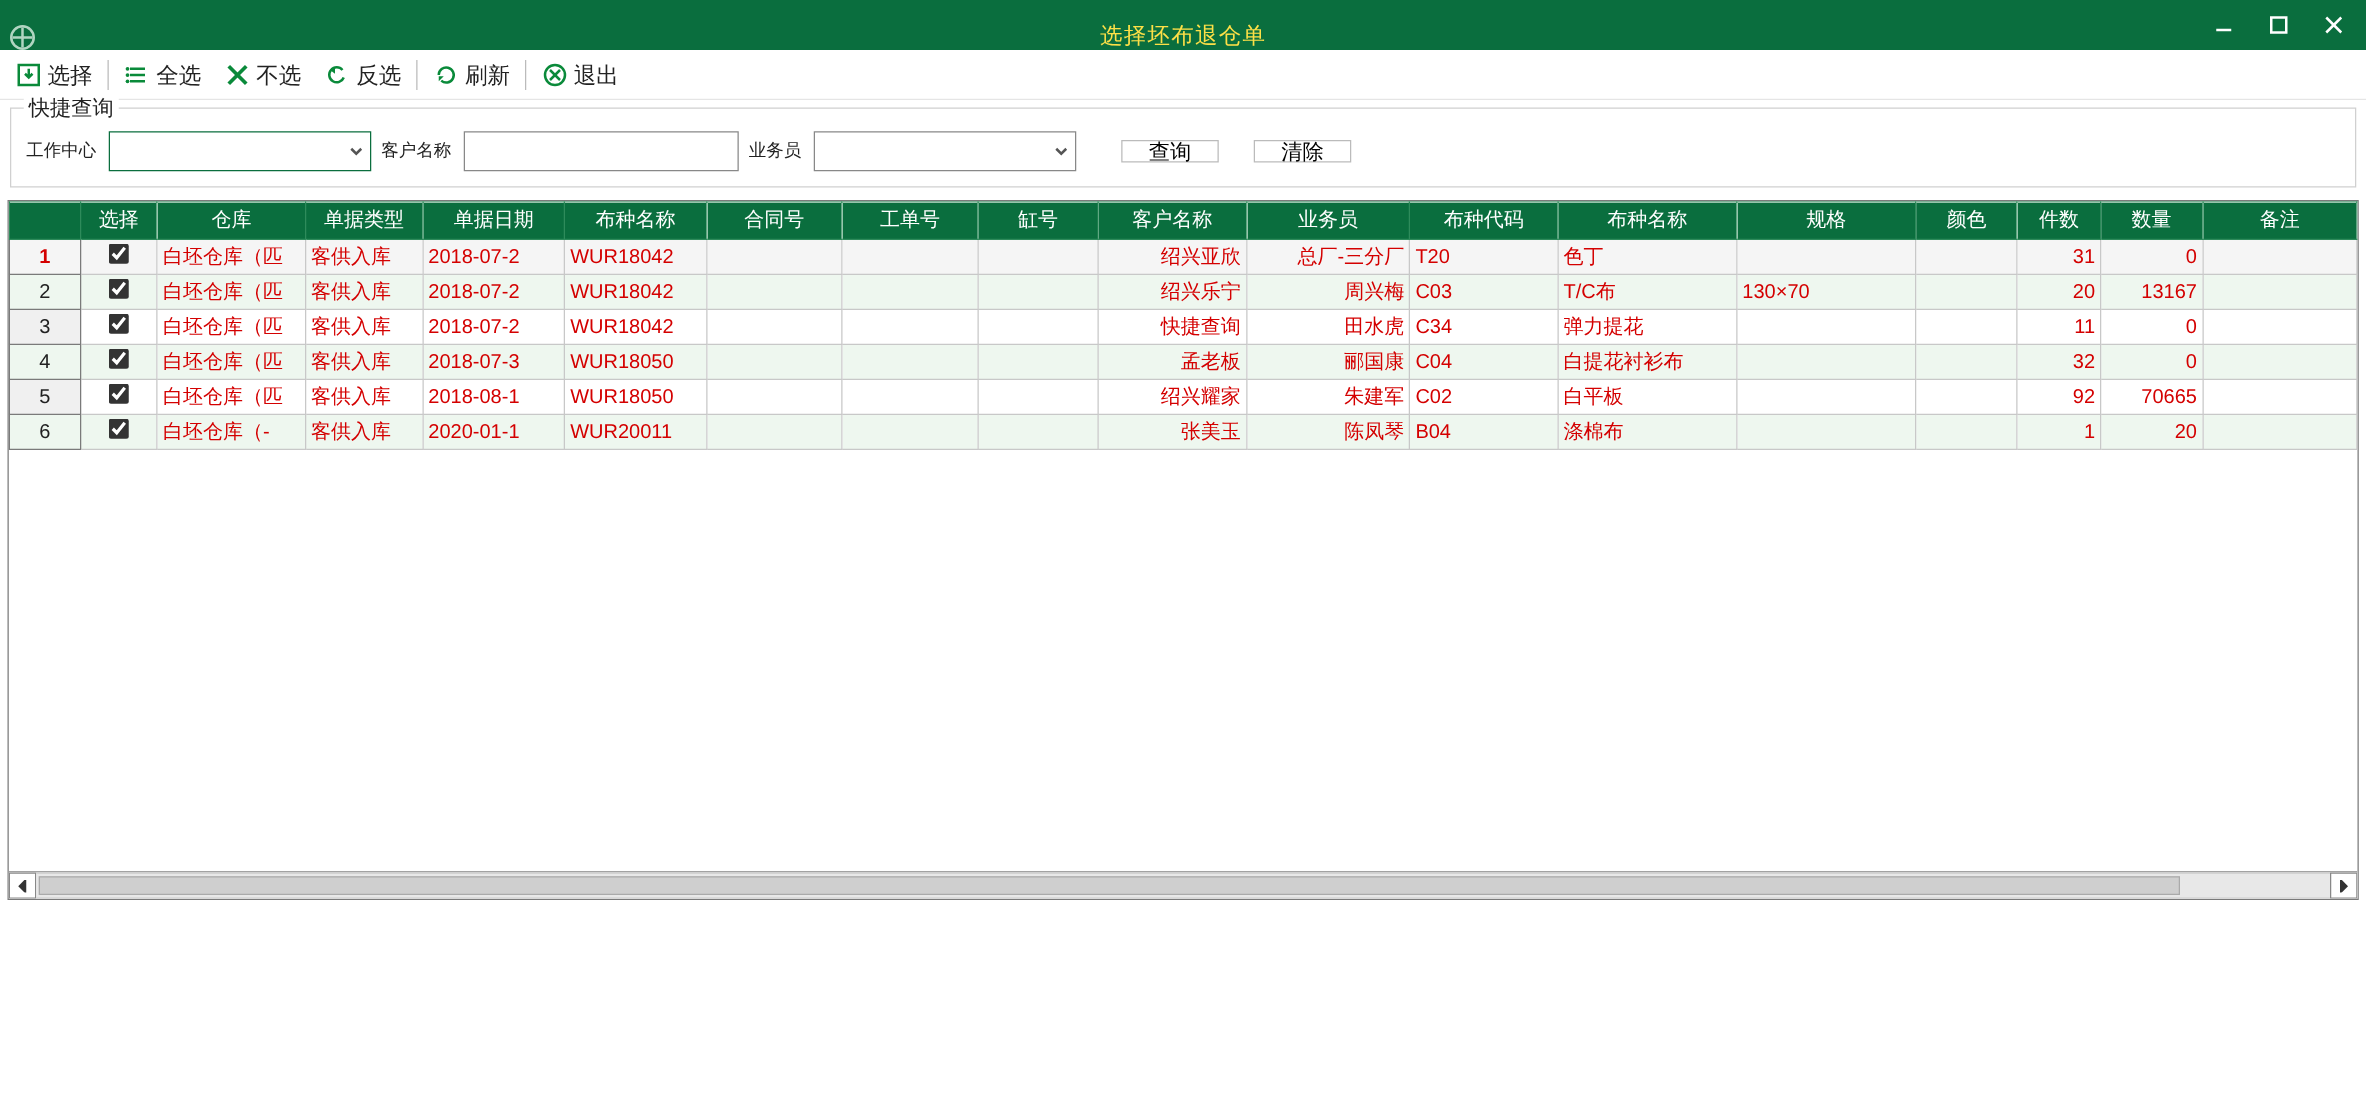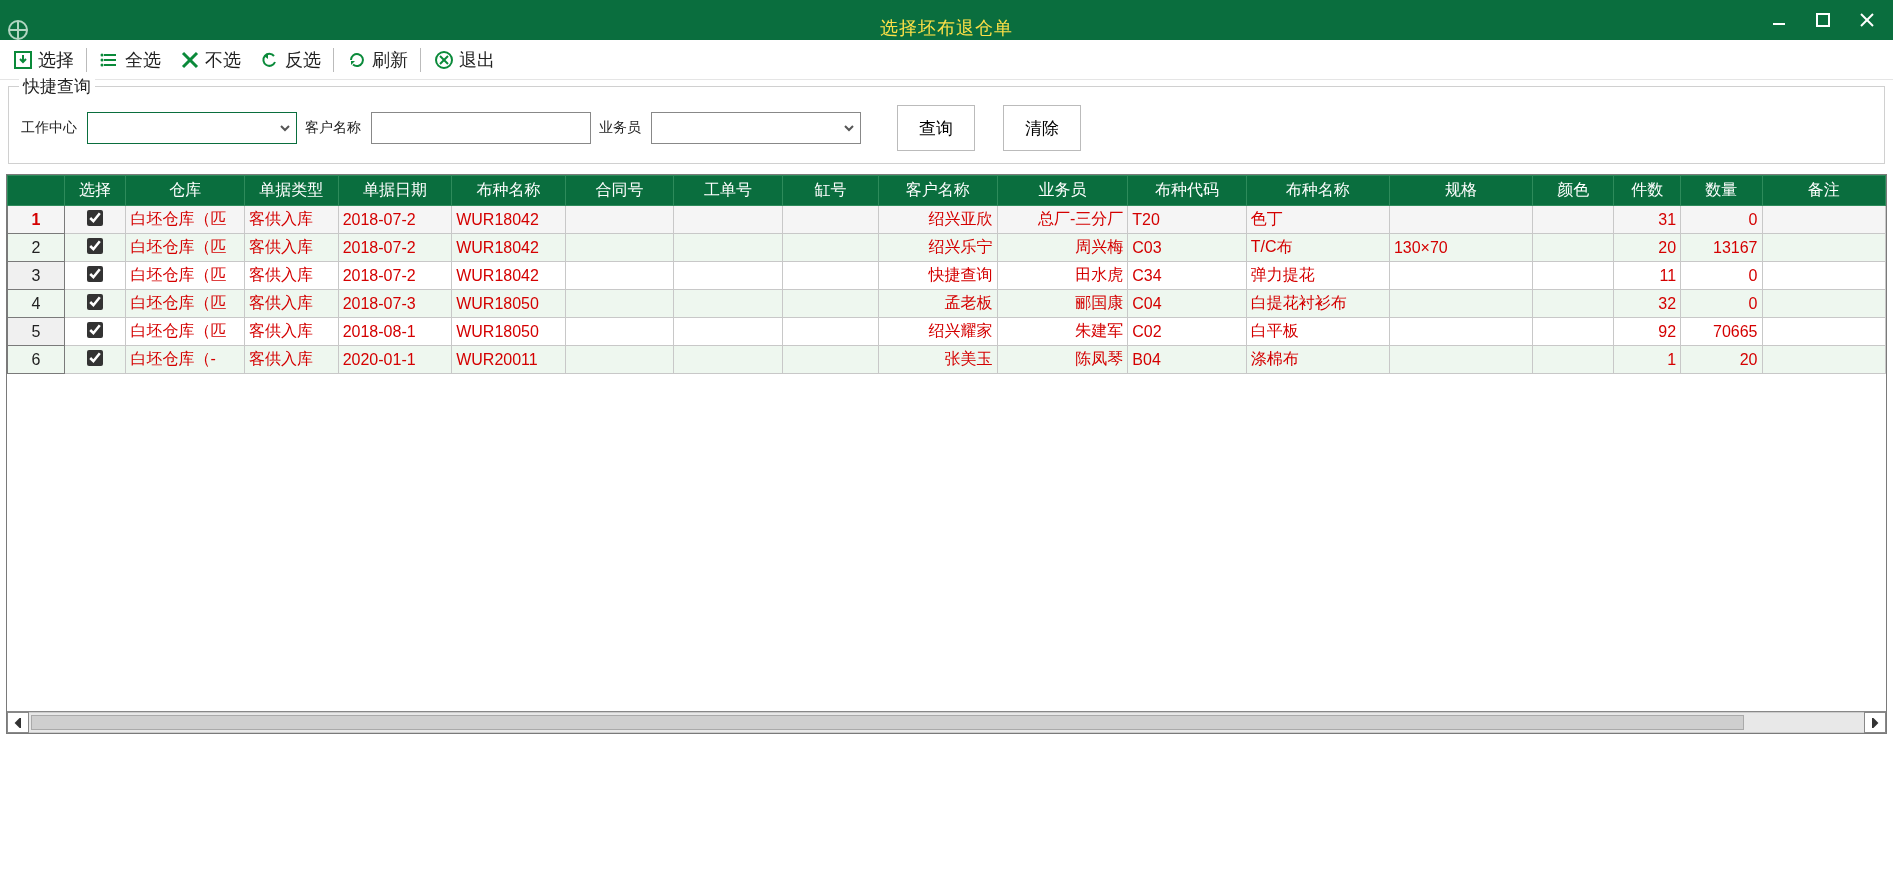--- a/index.html
+++ b/index.html
@@ -63,21 +63,21 @@
     display: flex; align-items: center; position: relative;
   }
   .combo { padding: 0 26px 0 6px; }
   .combo .chev {
     position: absolute; right: 4px; top: 50%; transform: translateY(-50%);
     width: 14px; height: 14px;
   }
   .combo .chev svg { stroke: #555; stroke-width: 2; fill: none; }
   .textbox { border-color: #888; padding: 0 6px; }
   .actbtn {
-    height: 46px; min-width: 78px; border: 1px solid #bbb; background: #fff;
+    height: 18px; min-width: 78px; border: 1px solid #bbb; background: #fff;
     display: flex; align-items: center; justify-content: center;
     font-size: 17px; cursor: pointer;
   }
 
   
   .grid-wrap { margin: 0 6px; border: 1px solid #7a7a7a; position: relative; height: 560px; overflow: hidden; background: #fff; }
   table.grid { border-collapse: collapse; width: 100%; table-layout: fixed; }
   table.grid th {
     background: #0a6e3e; color: #fff; font-weight: normal;
     border: 1px solid #2e8b5b; padding: 4px 2px; font-size: 16px;

